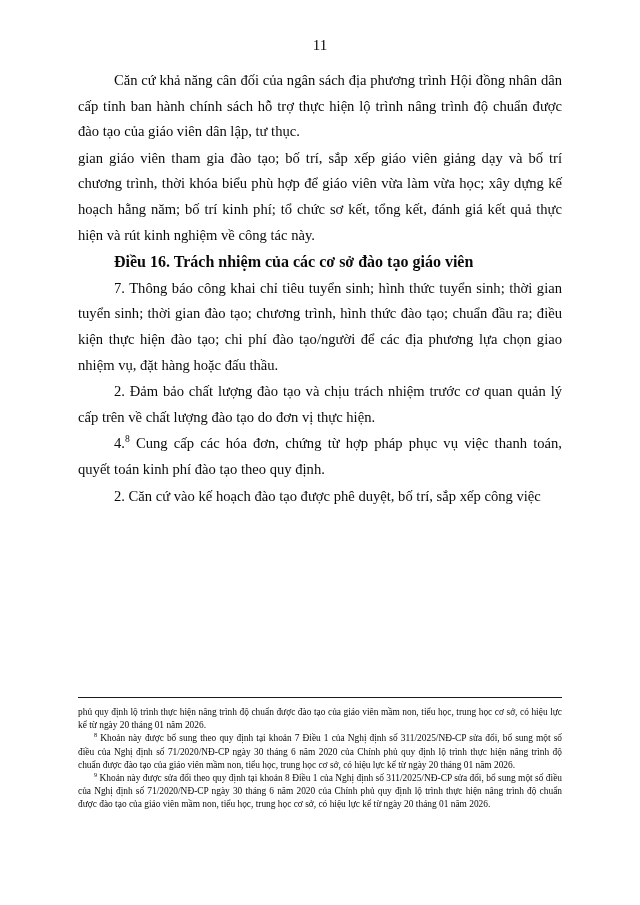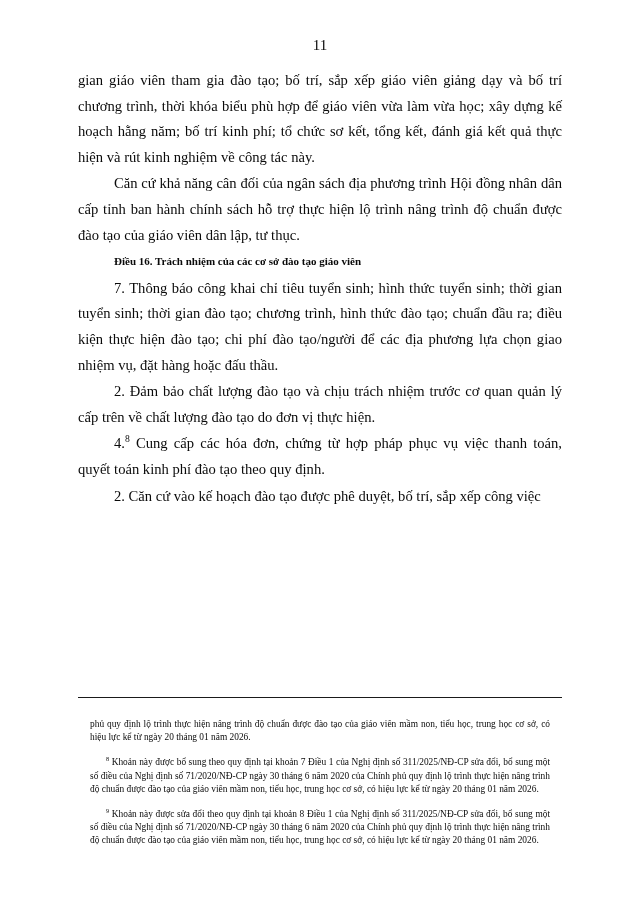--- a/index.html
+++ b/index.html
@@ -43,21 +43,21 @@
     text-align: justify;
     text-justify: inter-word;
     text-indent: 36px;
     hyphens: none;
   }
   p.para.noindent {
     text-indent: 0;
   }
   p.heading {
     margin: 0 0 1px 0;
-    font-size: 11px;
+    font-size: 16px;
     line-height: 25.6px;
     font-weight: bold;
     text-indent: 36px;
     text-align: left;
   }
   sup {
     font-size: 0.66em;
     vertical-align: super;
     line-height: 0;
   }
@@ -69,42 +69,42 @@
     height: 0;
     border-top: 1px solid #1a1a1a;
   }
   .footnotes {
     position: absolute;
     top: 706px;
     left: 78px;
     width: 484px;
   }
   p.fn {
-    margin: 12px;
+    margin: 0;
     font-size: 9.4px;
     line-height: 13.2px;
     text-align: justify;
     text-indent: 0;
   }
   p.fn.marked {
     text-indent: 16px;
   }
 </style>
 </head>
 <body>
 
 <div class="page">
 
   <div class="page-number">11</div>
 
   <div class="body-area">
 
+    <p class="para">Căn cứ khả năng cân đối của ngân sách địa phương trình Hội đồng nhân dân cấp tỉnh ban hành chính sách hỗ trợ thực hiện lộ trình nâng trình độ chuẩn được đào tạo của giáo viên dân lập, tư thục.</p>
+
     <p class="para noindent">gian giáo viên tham gia đào tạo; bố trí, sắp xếp giáo viên giảng dạy và bố trí chương trình, thời khóa biểu phù hợp để giáo viên vừa làm vừa học; xây dựng kế hoạch hằng năm; bố trí kinh phí; tổ chức sơ kết, tổng kết, đánh giá kết quả thực hiện và rút kinh nghiệm về công tác này.</p>
-
-    <p class="para">Căn cứ khả năng cân đối của ngân sách địa phương trình Hội đồng nhân dân cấp tỉnh ban hành chính sách hỗ trợ thực hiện lộ trình nâng trình độ chuẩn được đào tạo của giáo viên dân lập, tư thục.</p>
 
 
     <p class="heading">Điều 16. Trách nhiệm của các cơ sở đào tạo giáo viên</p>
 
 
     <p class="para">7. Thông báo công khai chỉ tiêu tuyển sinh; hình thức tuyển sinh; thời gian tuyển sinh; thời gian đào tạo; chương trình, hình thức đào tạo; chuẩn đầu ra; điều kiện thực hiện đào tạo; chi phí đào tạo/người để các địa phương lựa chọn giao nhiệm vụ, đặt hàng hoặc đấu thầu.</p>
 
     <p class="para">2. Đảm bảo chất lượng đào tạo và chịu trách nhiệm trước cơ quan quản lý cấp trên về chất lượng đào tạo do đơn vị thực hiện.</p>
 
     <p class="para"><span>4.</span><sup>8</sup><span> Cung cấp các hóa đơn, chứng từ hợp pháp phục vụ việc thanh toán, quyết toán kinh phí đào tạo theo quy định.</span></p>

